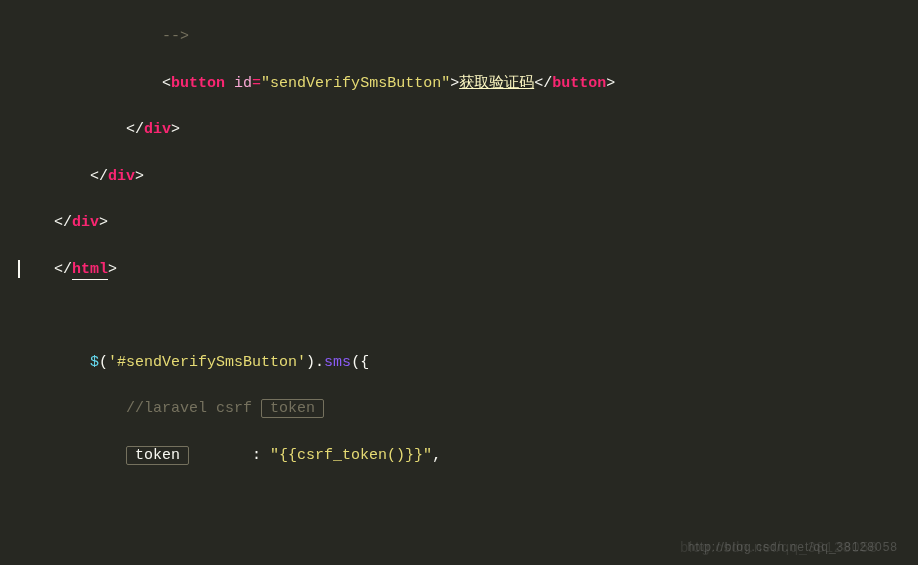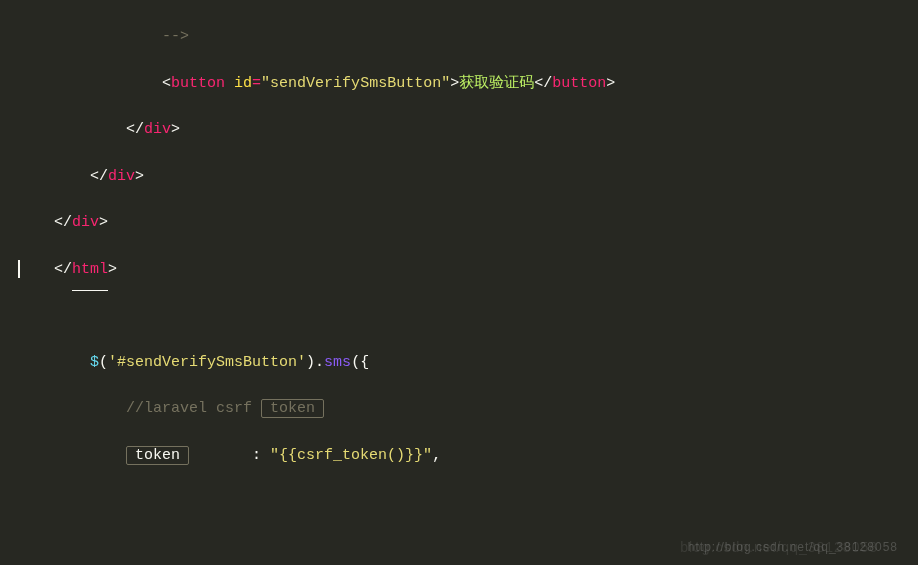--- a/index.html
+++ b/index.html
@@ -16,39 +16,39 @@
     position: relative;
   }
   .code-area {
     padding: 2px 0 0 0;
     white-space: pre;
   }
   .line {
     padding-left: 18px;
     min-height: 23px;
   }
-  .tag { color: #f92672; }
+  .tag { color: #f92672; font-weight: bold; }
   .bracket { color: #f8f8f2; }
-  .attr-name { color: #fde047; }
+  .attr-name { color: #f9a8d4; }
   .op { color: #f92672; }
   .string { color: #e6db74; }
-  .text { color: #bef264; }
+  .text { color: #fef9c3; text-decoration: underline; }
   .punct { color: #f8f8f2; }
   .method { color: #66d9ef; }
   .selector { color: #8b5cf6; }
   .comment { color: #75715e; }
   .prop { color: #f8f8f2; }
   .boxed {
     border: 1px solid #75715e;
     padding: 0 8px;
     border-radius: 2px;
   }
   .underlined {
     border-bottom: 1px solid #f8f8f2;
-    padding-bottom: 12px;
+    padding-bottom: 1px;
   }
   .cursor-bar {
     display: inline-block;
     width: 2px;
     height: 18px;
     background: #f8f8f2;
     vertical-align: text-bottom;
     margin-right: -2px;
   }
   .watermark {

